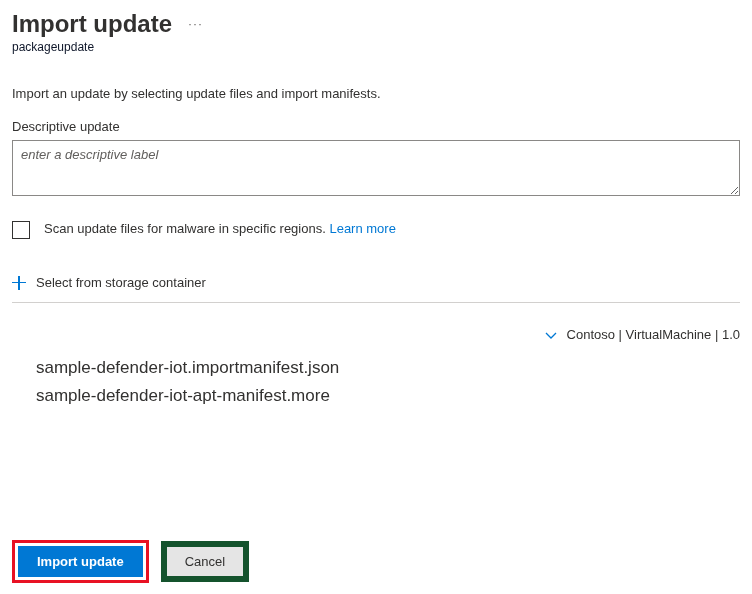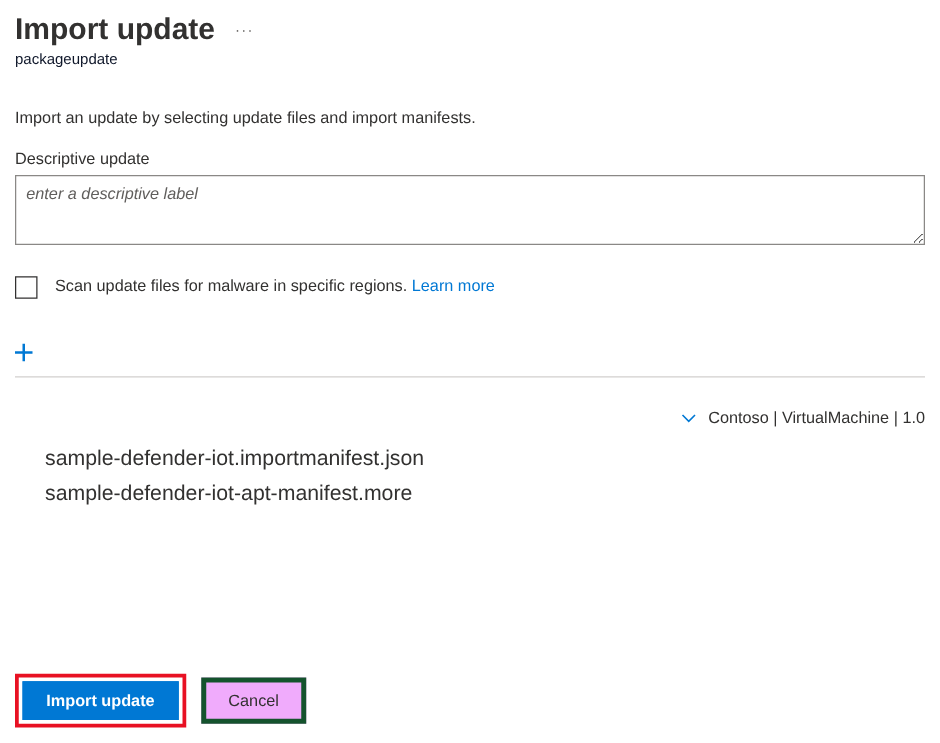--- a/index.html
+++ b/index.html
@@ -121,22 +121,22 @@
       background: #0078d4;
       border: 1px solid #0078d4;
       color: #fff;
       font-family: inherit;
       font-size: 13px;
       font-weight: 600;
       padding: 7px 18px;
       cursor: pointer;
     }
     .btn-secondary {
-      background: #f0abfc;
-      border: 4px solid #14532d;
+      background: #e5e5e5;
+      border: 6px solid #14532d;
       color: #323130;
       font-family: inherit;
       font-size: 13px;
       padding: 7px 18px;
       cursor: pointer;
     }
   </style>
 </head>
 <body>
 
@@ -155,20 +155,21 @@
 
 <div class="checkbox-row">
   <div class="checkbox"></div>
   <div>
     <span>Scan update files for malware in specific regions. </span><a class="link">Learn more</a>
   </div>
 </div>
 
 <div class="storage-row">
   <span class="plus-icon"></span>
+  <span>Select from storage container</span>
 </div>
 
 <hr class="divider">
 
 <div class="group-header">
   <span class="chevron">
     <svg width="12" height="12" viewBox="0 0 12 12">
         <path d="M1 4 L6 9 L11 4" fill="none" stroke="#0078d4" stroke-width="1.3"></path>
       </svg>
   </span>

